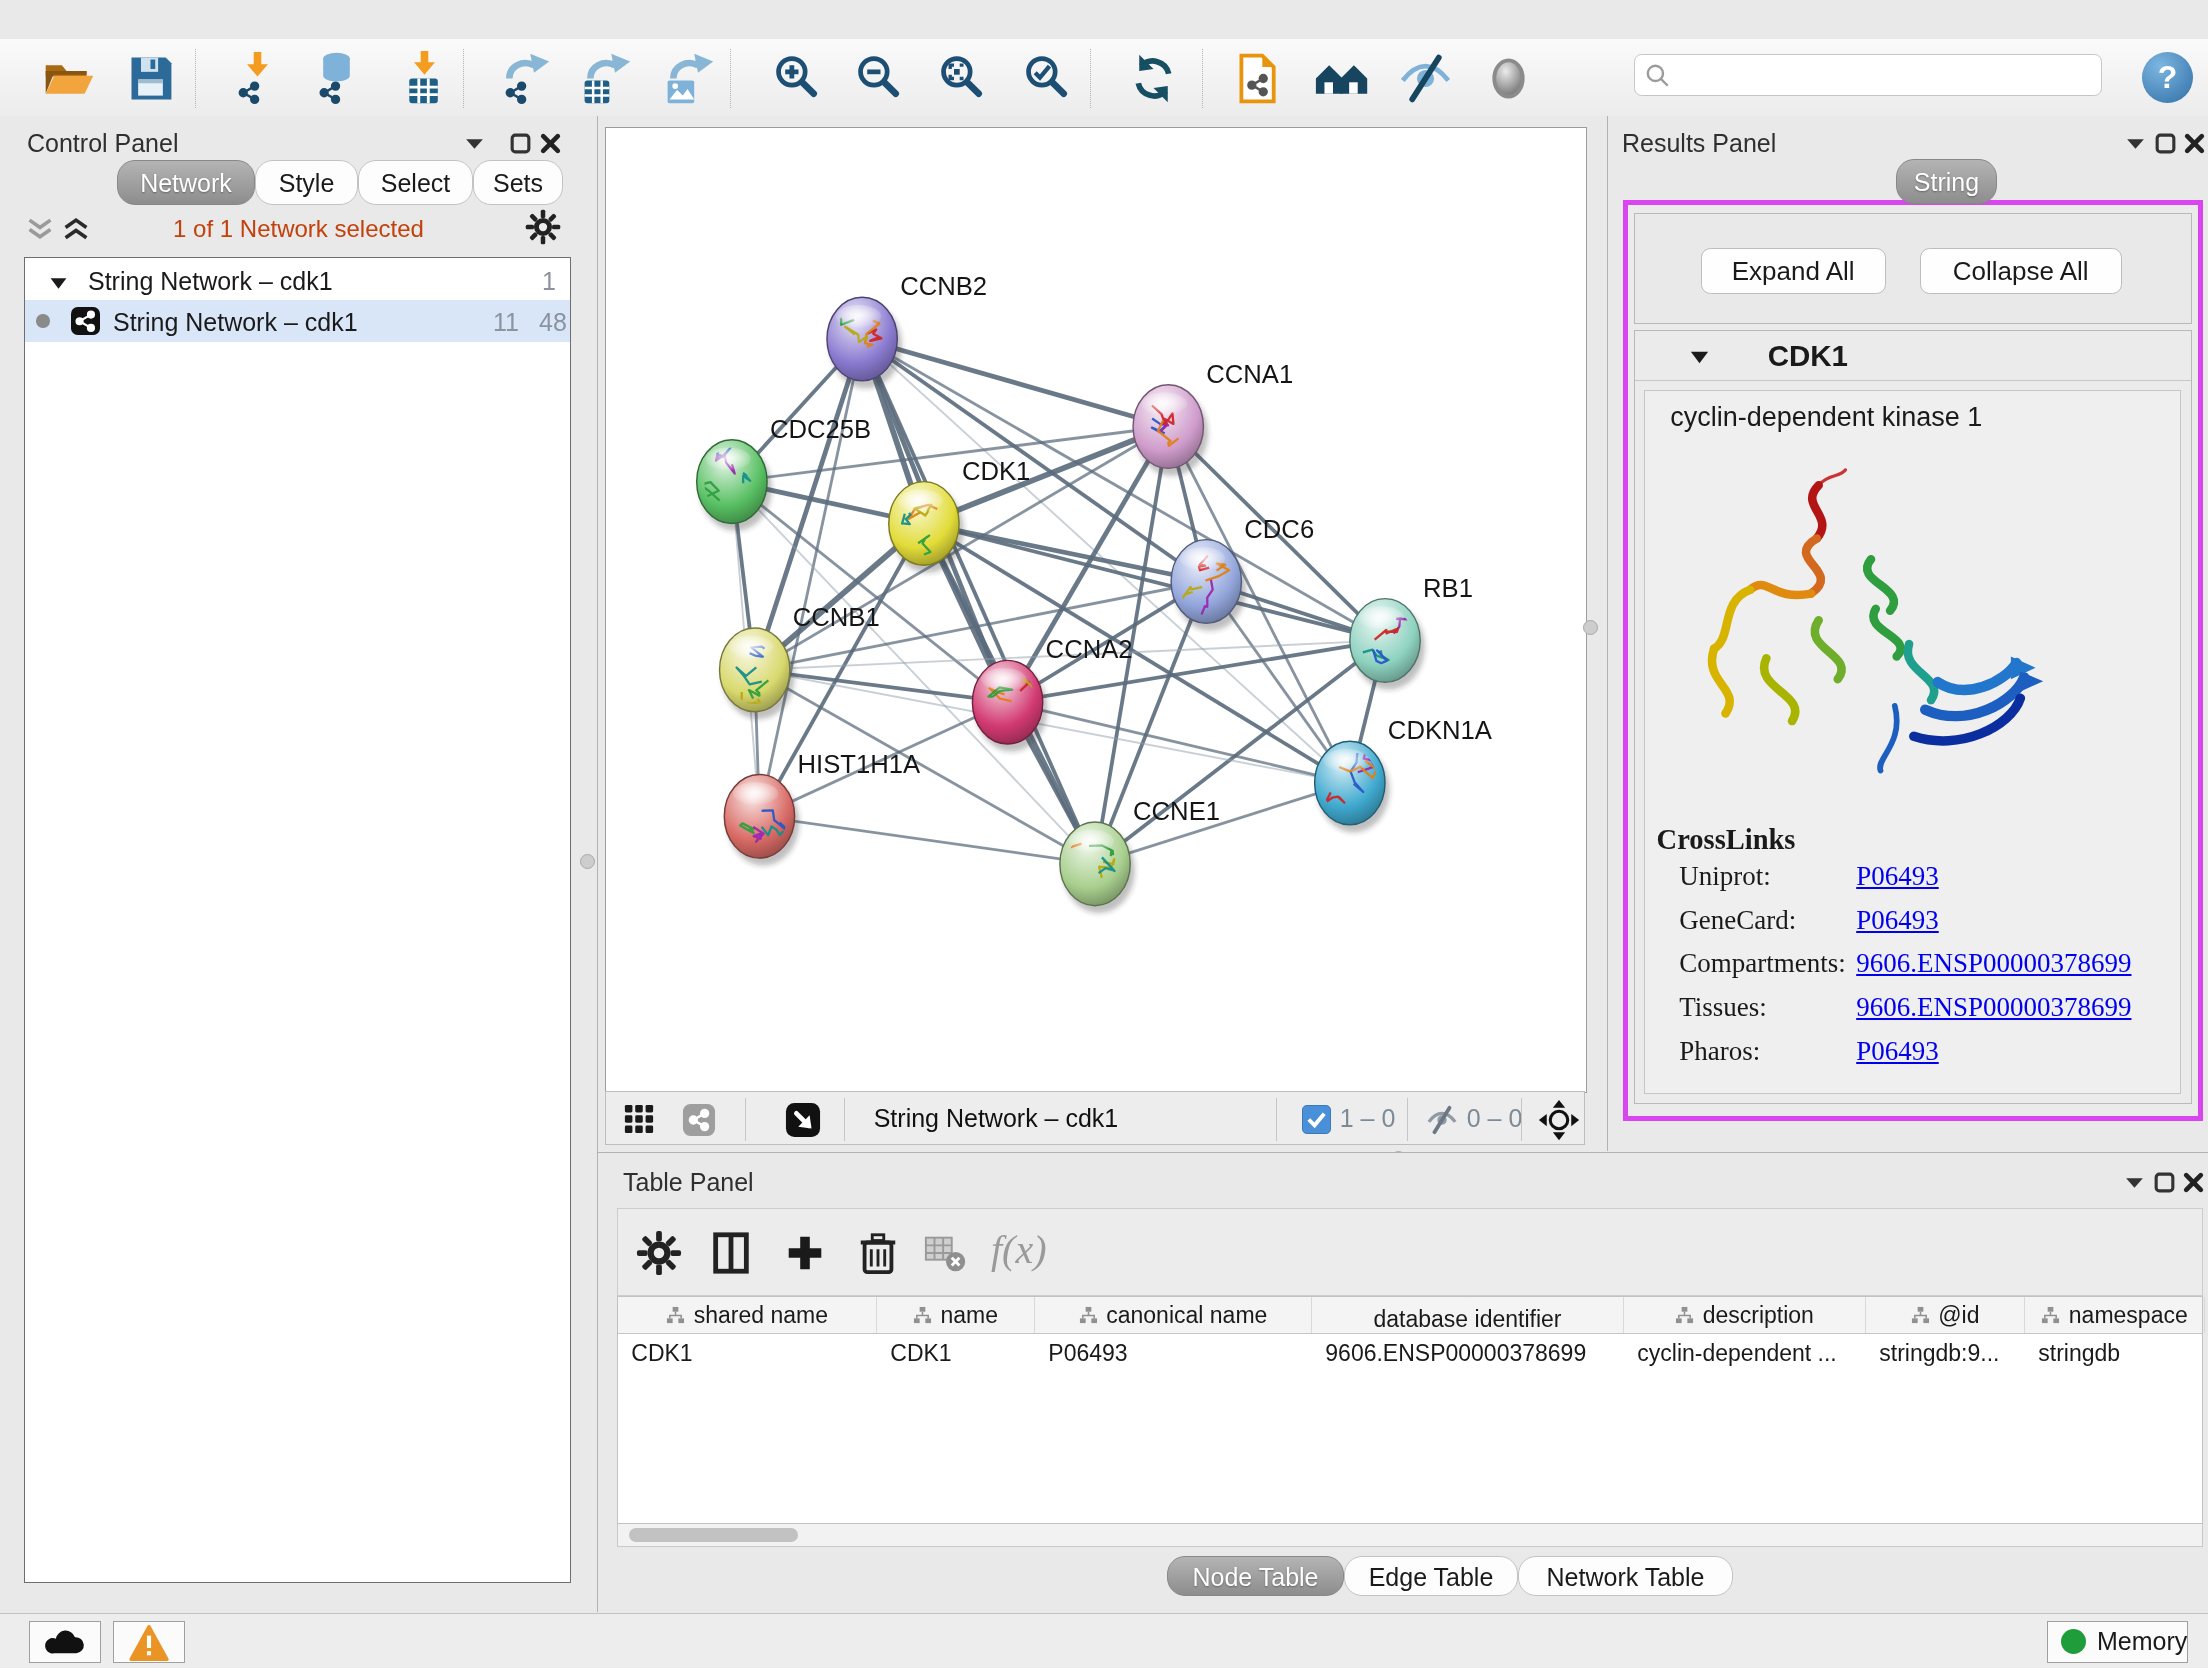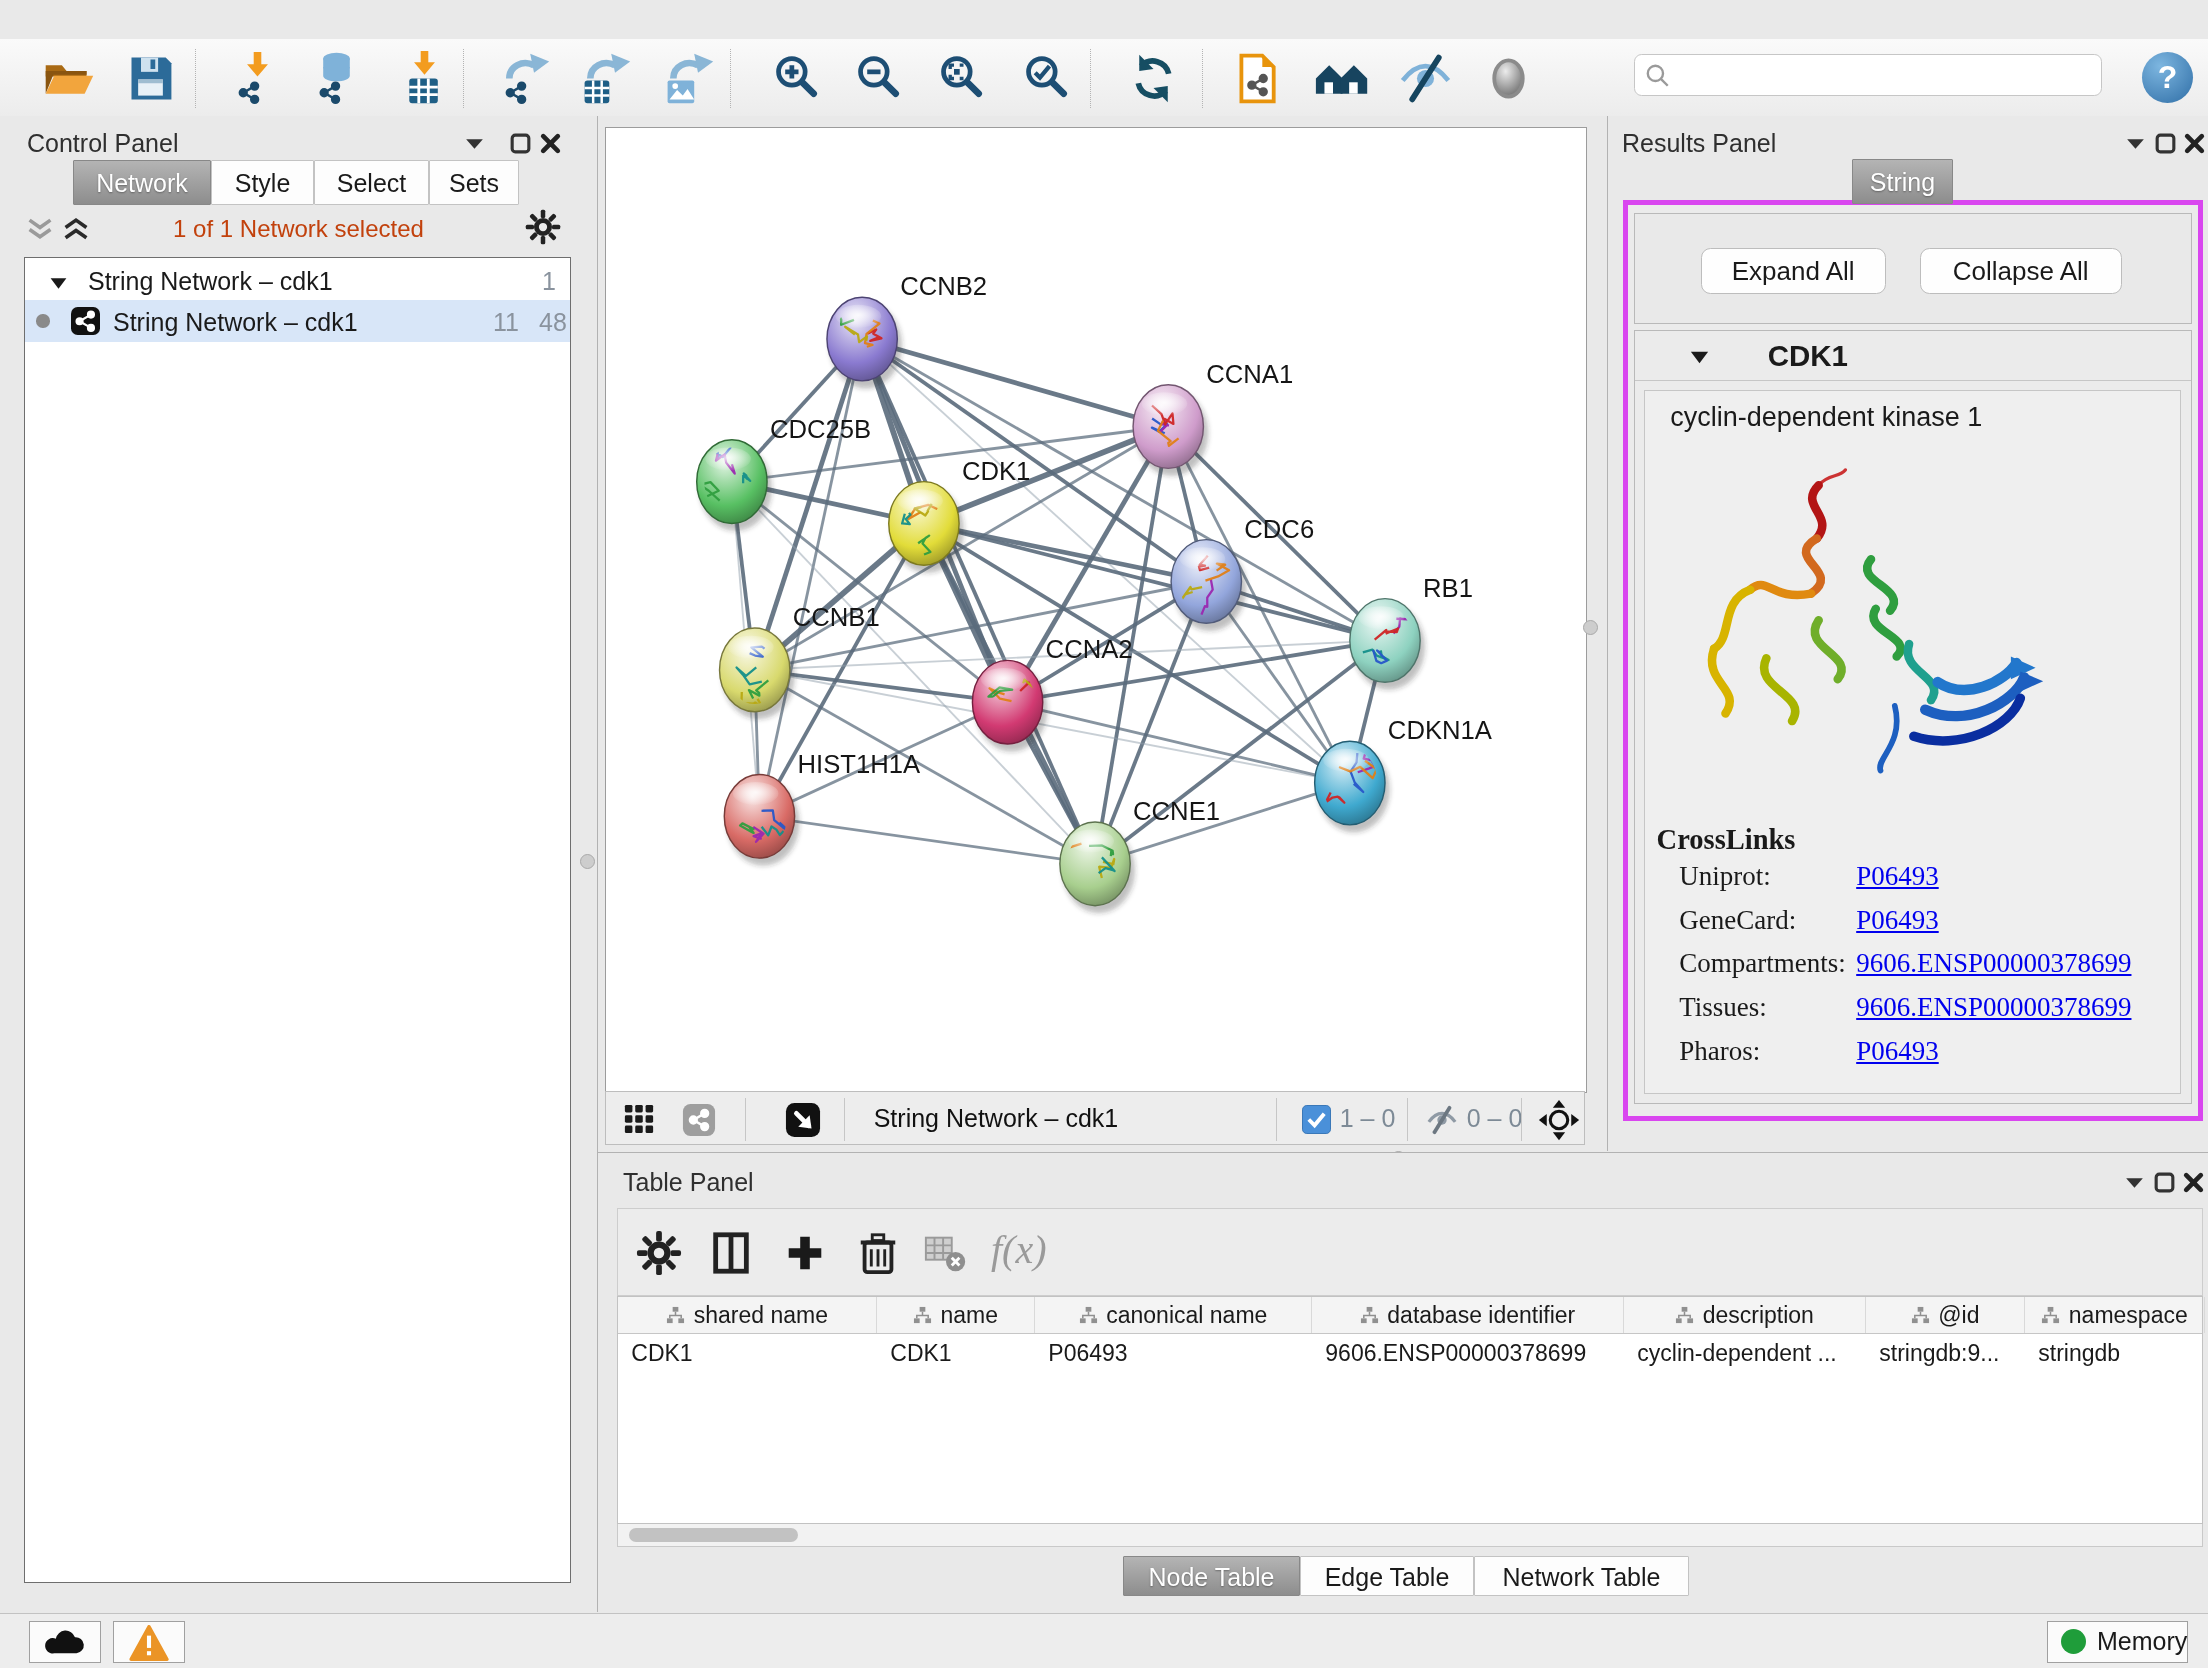--- a/index.html
+++ b/index.html
@@ -27,22 +27,22 @@
   .searchglass{position:absolute;left:1644px;top:23px;width:28.5px;height:28.5px;pointer-events:none;}
   .help{position:absolute;left:2142px;top:13.3px;width:51px;height:51px;border-radius:50%;
     background:radial-gradient(circle at 35% 28%,#7db6e0,#2f6ea6);color:#fff;font-weight:bold;
     font-size:32px;text-align:center;line-height:51px;cursor:pointer;}
 
   
   .panel-title{position:absolute;font-size:25px;color:#2f2f2f;}
   .phic{position:absolute;top:15px;width:25px;height:25px;cursor:pointer;}
   .phic svg{width:100%;height:100%;}
 
-  .tab{position:absolute;height:45px;border:1px solid #c3c3c3;background:#fdfdfd;border-radius:1px;
-    text-align:center;line-height:45px;font-size:25px;cursor:pointer;box-sizing:border-box;}
+  .tab{position:absolute;height:45px;border:1px solid #c3c3c3;background:#fdfdfd;border-radius:18px;
+    text-align:center;line-height:45px;font-size:25px;cursor:pointer;box-sizing:border-box;margin-left:44px;}
   .tab.active{background:linear-gradient(#b4b4b4,#8d8d8d);color:#fff;border-color:#888;
     text-shadow:0 1px 1.9px rgba(0,0,0,.35);}
 
   
   #cp{position:absolute;left:0;top:116px;width:597px;height:1496px;background:#e9e9e9;
       border-right:1px solid #b2b2b2;}
   .cp-status{position:absolute;left:0;top:99px;width:100%;text-align:center;font-size:24px;color:#c2410c;}
   .listbox{position:absolute;left:24px;top:141px;width:545px;height:1324px;background:#fff;
     border:1.9px solid #6e6e6e;}
   .trow{position:absolute;left:0;width:100%;font-size:25px;}
@@ -849,21 +849,21 @@
             <svg width="19" height="19" viewBox="0 0 20 20">
               <g fill="#909090">
                 <rect x="7" y="1" width="6" height="5"></rect>
                 <rect x="1" y="13" width="6" height="5"></rect>
                 <rect x="13" y="13" width="6" height="5"></rect>
               </g>
               <path d="M10 6v4M4 13v-3h12v3" stroke="#909090" stroke-width="1.6" fill="none"></path>
             </svg>
             <span>canonical name</span>
           </div>
-          <div class="th" style="width: 312px;">
+          <div class="th" style="width: 312px; flex-direction: column;">
             <svg width="19" height="19" viewBox="0 0 20 20">
               <g fill="#909090">
                 <rect x="7" y="1" width="6" height="5"></rect>
                 <rect x="1" y="13" width="6" height="5"></rect>
                 <rect x="13" y="13" width="6" height="5"></rect>
               </g>
               <path d="M10 6v4M4 13v-3h12v3" stroke="#909090" stroke-width="1.6" fill="none"></path>
             </svg>
             <span>database identifier</span>
           </div>

